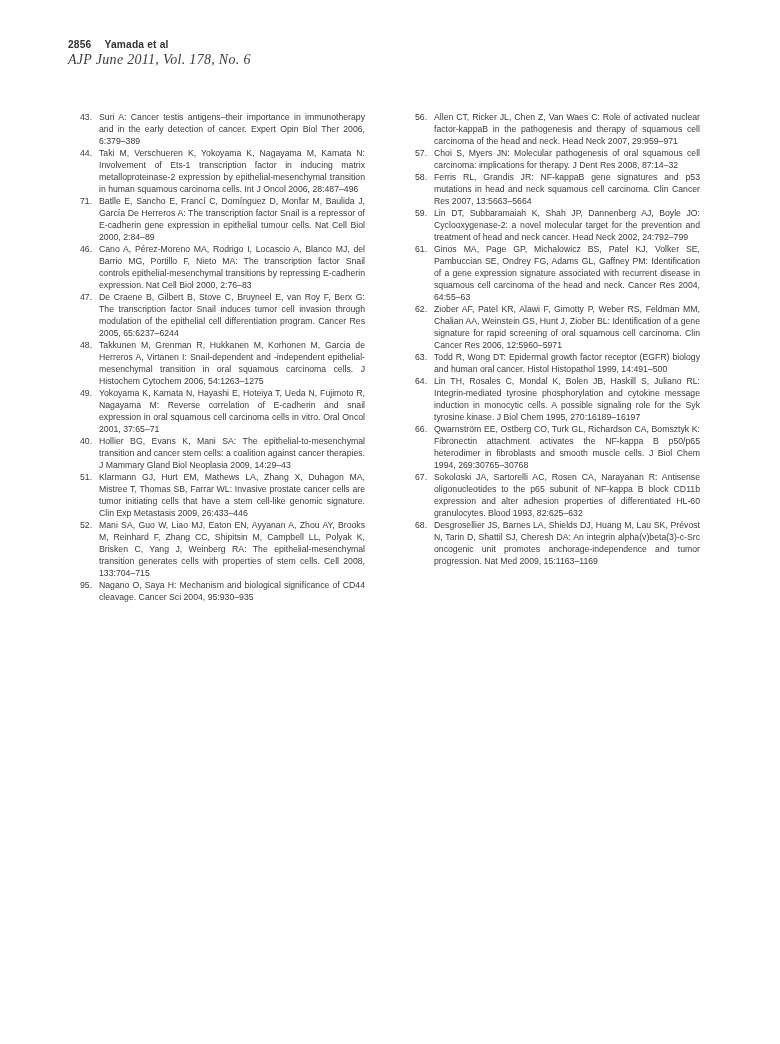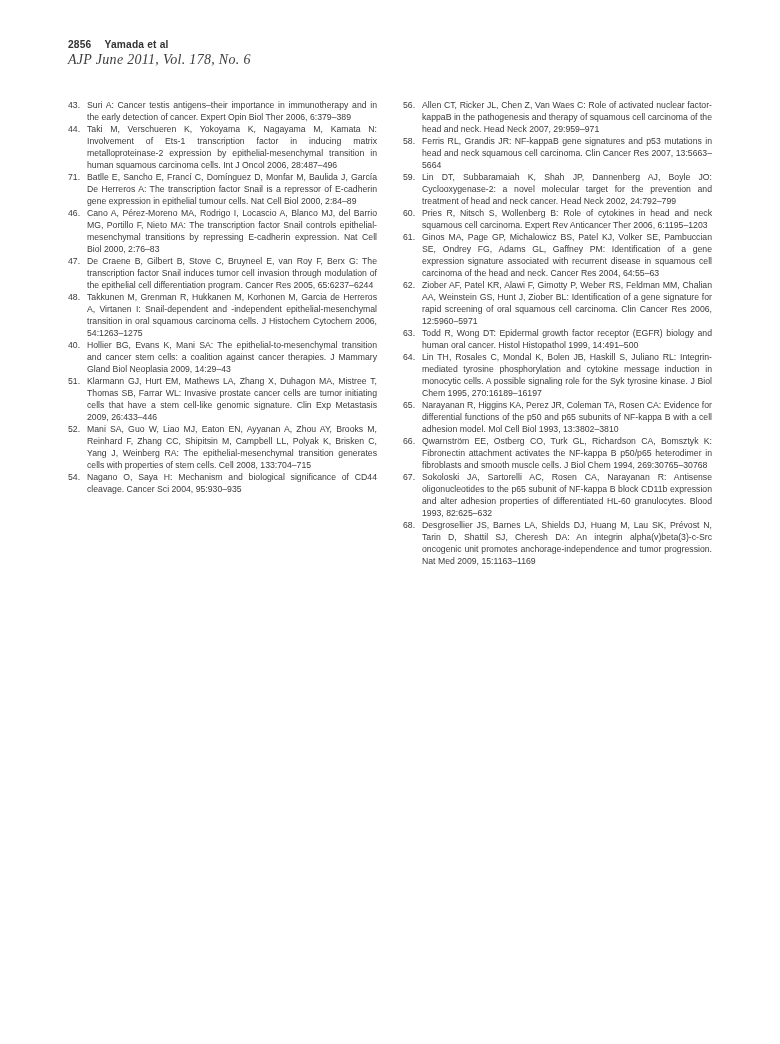--- a/index.html
+++ b/index.html
@@ -41,21 +41,21 @@
   .refs {
     position: absolute;
     left: 68px;
     top: 99px;
     width: 644px;
     display: flex;
     gap: 26px;
   }
   .ref-col {
     width: 309px;
-    margin: 0;
+    margin: 12px;
     padding: 0;
     list-style: none;
   }
   .ref {
     font-size: 8.7px;
     line-height: 12px;
     text-align: justify;
     padding-left: 19px;
     text-indent: -19px;
     color: #3a3a3a;
@@ -78,33 +78,33 @@
   </div>
 
   <div class="refs">
     <ol class="ref-col">
         <li class="ref"><span class="ref-num">43.</span><span>Suri A: Cancer testis antigens–their importance in immunotherapy and in the early detection of cancer. Expert Opin Biol Ther 2006, 6:379–389</span></li>
         <li class="ref"><span class="ref-num">44.</span><span>Taki M, Verschueren K, Yokoyama K, Nagayama M, Kamata N: Involvement of Ets-1 transcription factor in inducing matrix metalloproteinase-2 expression by epithelial-mesenchymal transition in human squamous carcinoma cells. Int J Oncol 2006, 28:487–496</span></li>
         <li class="ref"><span class="ref-num">71.</span><span>Batlle E, Sancho E, Francí C, Domínguez D, Monfar M, Baulida J, García De Herreros A: The transcription factor Snail is a repressor of E-cadherin gene expression in epithelial tumour cells. Nat Cell Biol 2000, 2:84–89</span></li>
         <li class="ref"><span class="ref-num">46.</span><span>Cano A, Pérez-Moreno MA, Rodrigo I, Locascio A, Blanco MJ, del Barrio MG, Portillo F, Nieto MA: The transcription factor Snail controls epithelial-mesenchymal transitions by repressing E-cadherin expression. Nat Cell Biol 2000, 2:76–83</span></li>
         <li class="ref"><span class="ref-num">47.</span><span>De Craene B, Gilbert B, Stove C, Bruyneel E, van Roy F, Berx G: The transcription factor Snail induces tumor cell invasion through modulation of the epithelial cell differentiation program. Cancer Res 2005, 65:6237–6244</span></li>
         <li class="ref"><span class="ref-num">48.</span><span>Takkunen M, Grenman R, Hukkanen M, Korhonen M, Garcia de Herreros A, Virtanen I: Snail-dependent and -independent epithelial-mesenchymal transition in oral squamous carcinoma cells. J Histochem Cytochem 2006, 54:1263–1275</span></li>
+        <li class="ref"><span class="ref-num">49.</span><span>Yokoyama K, Kamata N, Hayashi E, Hoteiya T, Ueda N, Fujimoto R, Nagayama M: Reverse correlation of E-cadherin and snail expression in oral squamous cell carcinoma cells in vitro. Oral Oncol 2001, 37:65–71</span></li>
         <li class="ref"><span class="ref-num">40.</span><span>Hollier BG, Evans K, Mani SA: The epithelial-to-mesenchymal transition and cancer stem cells: a coalition against cancer therapies. J Mammary Gland Biol Neoplasia 2009, 14:29–43</span></li>
         <li class="ref"><span class="ref-num">51.</span><span>Klarmann GJ, Hurt EM, Mathews LA, Zhang X, Duhagon MA, Mistree T, Thomas SB, Farrar WL: Invasive prostate cancer cells are tumor initiating cells that have a stem cell-like genomic signature. Clin Exp Metastasis 2009, 26:433–446</span></li>
         <li class="ref"><span class="ref-num">52.</span><span>Mani SA, Guo W, Liao MJ, Eaton EN, Ayyanan A, Zhou AY, Brooks M, Reinhard F, Zhang CC, Shipitsin M, Campbell LL, Polyak K, Brisken C, Yang J, Weinberg RA: The epithelial-mesenchymal transition generates cells with properties of stem cells. Cell 2008, 133:704–715</span></li>
-        <li class="ref"><span class="ref-num">54.</span><span>Nagano O, Saya H: Mechanism and biological significance of CD44 cleavage. Cancer Sci 2004, 95:930–935</span></li>
+        <li class="ref"><span class="ref-num">95.</span><span>Nagano O, Saya H: Mechanism and biological significance of CD44 cleavage. Cancer Sci 2004, 95:930–935</span></li>
       </ol>
     <ol class="ref-col">
         <li class="ref"><span class="ref-num">56.</span><span>Allen CT, Ricker JL, Chen Z, Van Waes C: Role of activated nuclear factor-kappaB in the pathogenesis and therapy of squamous cell carcinoma of the head and neck. Head Neck 2007, 29:959–971</span></li>
+        <li class="ref"><span class="ref-num">57.</span><span>Choi S, Myers JN: Molecular pathogenesis of oral squamous cell carcinoma: implications for therapy. J Dent Res 2008, 87:14–32</span></li>
         <li class="ref"><span class="ref-num">58.</span><span>Ferris RL, Grandis JR: NF-kappaB gene signatures and p53 mutations in head and neck squamous cell carcinoma. Clin Cancer Res 2007, 13:5663–5664</span></li>
         <li class="ref"><span class="ref-num">59.</span><span>Lin DT, Subbaramaiah K, Shah JP, Dannenberg AJ, Boyle JO: Cyclooxygenase-2: a novel molecular target for the prevention and treatment of head and neck cancer. Head Neck 2002, 24:792–799</span></li>
-        <li class="ref"><span class="ref-num">60.</span><span>Pries R, Nitsch S, Wollenberg B: Role of cytokines in head and neck squamous cell carcinoma. Expert Rev Anticancer Ther 2006, 6:1195–1203</span></li>
         <li class="ref"><span class="ref-num">61.</span><span>Ginos MA, Page GP, Michalowicz BS, Patel KJ, Volker SE, Pambuccian SE, Ondrey FG, Adams GL, Gaffney PM: Identification of a gene expression signature associated with recurrent disease in squamous cell carcinoma of the head and neck. Cancer Res 2004, 64:55–63</span></li>
         <li class="ref"><span class="ref-num">62.</span><span>Ziober AF, Patel KR, Alawi F, Gimotty P, Weber RS, Feldman MM, Chalian AA, Weinstein GS, Hunt J, Ziober BL: Identification of a gene signature for rapid screening of oral squamous cell carcinoma. Clin Cancer Res 2006, 12:5960–5971</span></li>
         <li class="ref"><span class="ref-num">63.</span><span>Todd R, Wong DT: Epidermal growth factor receptor (EGFR) biology and human oral cancer. Histol Histopathol 1999, 14:491–500</span></li>
         <li class="ref"><span class="ref-num">64.</span><span>Lin TH, Rosales C, Mondal K, Bolen JB, Haskill S, Juliano RL: Integrin-mediated tyrosine phosphorylation and cytokine message induction in monocytic cells. A possible signaling role for the Syk tyrosine kinase. J Biol Chem 1995, 270:16189–16197</span></li>
-        <li class="ref"><span class="ref-num">65.</span><span>Narayanan R, Higgins KA, Perez JR, Coleman TA, Rosen CA: Evidence for differential functions of the p50 and p65 subunits of NF-kappa B with a cell adhesion model. Mol Cell Biol 1993, 13:3802–3810</span></li>
         <li class="ref"><span class="ref-num">66.</span><span>Qwarnström EE, Ostberg CO, Turk GL, Richardson CA, Bomsztyk K: Fibronectin attachment activates the NF-kappa B p50/p65 heterodimer in fibroblasts and smooth muscle cells. J Biol Chem 1994, 269:30765–30768</span></li>
         <li class="ref"><span class="ref-num">67.</span><span>Sokoloski JA, Sartorelli AC, Rosen CA, Narayanan R: Antisense oligonucleotides to the p65 subunit of NF-kappa B block CD11b expression and alter adhesion properties of differentiated HL-60 granulocytes. Blood 1993, 82:625–632</span></li>
         <li class="ref"><span class="ref-num">68.</span><span>Desgrosellier JS, Barnes LA, Shields DJ, Huang M, Lau SK, Prévost N, Tarin D, Shattil SJ, Cheresh DA: An integrin alpha(v)beta(3)-c-Src oncogenic unit promotes anchorage-independence and tumor progression. Nat Med 2009, 15:1163–1169</span></li>
       </ol>
   </div>
 </div>
 
 </body></html>

